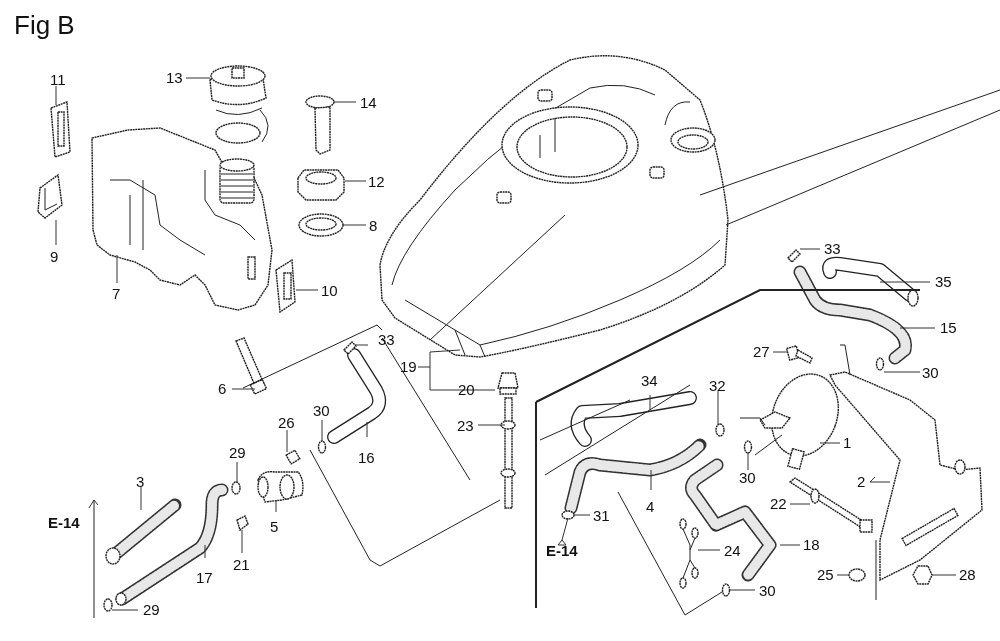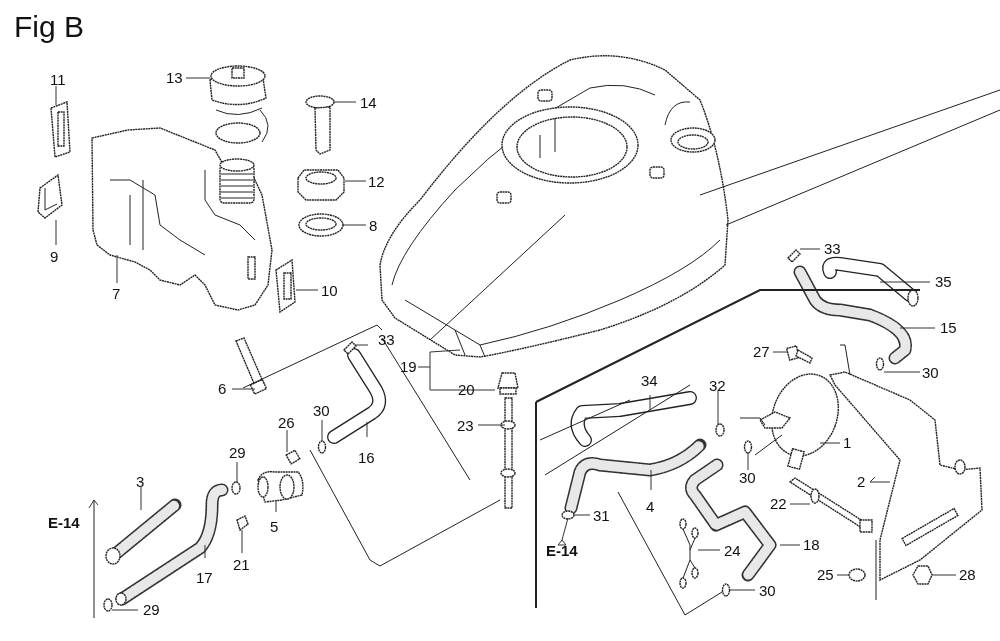--- a/index.html
+++ b/index.html
@@ -1,17 +1,17 @@
 <!DOCTYPE html>
 <html><head>
 <meta charset="utf-8">
 <style>
   html, body { margin: 0; padding: 0; background: #ffffff; }
   body { width: 1000px; height: 641px; position: relative; overflow: hidden; font-family: "Liberation Sans", sans-serif; }
-  #fig-title { position: absolute; left: 14px; top: 10px; font-size: 30px; color: #111; font-family: "Liberation Sans", sans-serif; }
+  #fig-title { position: absolute; left: 14px; top: 10px; font-size: 26px; color: #111; font-family: "Liberation Sans", sans-serif; }
   svg#diagram { position: absolute; left: 0; top: 0; }
   .part { fill: #fff; stroke: #222; stroke-width: 1.4; stroke-dasharray: 2 0.6; }
   .hose { fill: none; stroke: #333; stroke-width: 13; stroke-linecap: round; stroke-linejoin: round; }
   .hose-in { fill: none; stroke: #e8e8e8; stroke-width: 10; stroke-linecap: round; stroke-linejoin: round; stroke-dasharray: 1 2; }
   .hose-plain { fill: none; stroke: #222; stroke-width: 14; stroke-linecap: round; stroke-linejoin: round; }
   .hose-plain-in { fill: none; stroke: #fff; stroke-width: 11.4; stroke-linecap: round; stroke-linejoin: round; }
   .leader { stroke: #333; stroke-width: 1; fill: none; }
   .thin { stroke: #222; stroke-width: 1; fill: none; }
   .thick { stroke: #222; stroke-width: 2; fill: none; }
   .lbl { font-family: "Liberation Sans", sans-serif; font-size: 15px; fill: #111; }

